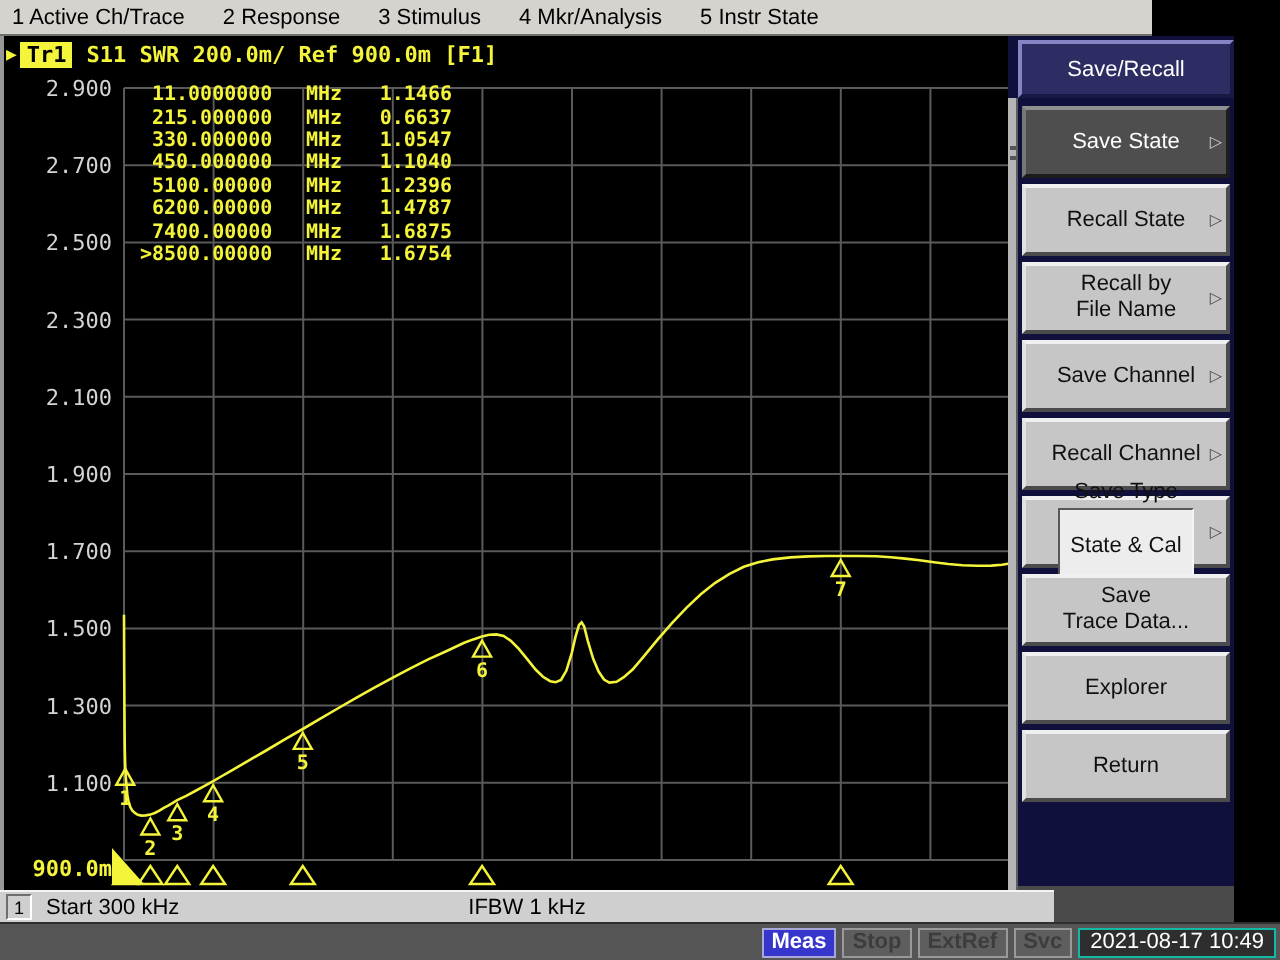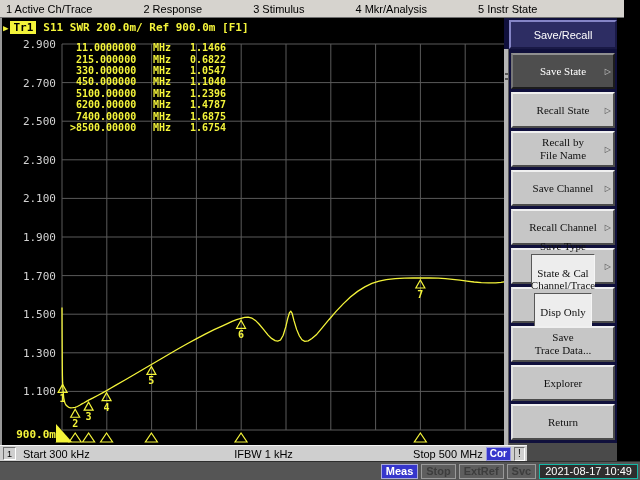--- a/index.html
+++ b/index.html
@@ -1,22 +1,22 @@
 <!DOCTYPE html>
 <html><head>
 <meta charset="utf-8">
 <style>
   html,body{margin:0;padding:0;background:#222;}
   #app{position:relative;width:640px;height:480px;overflow:hidden;background:#000;
        font-family:"Liberation Sans",sans-serif;-webkit-font-smoothing:none;}
 
   
-  .menubar{position:absolute;left:0;top:0;width:624px;height:18px;background:#d6d3ce;
+  .menubar{position:absolute;left:0;top:0;width:576px;height:18px;background:#d6d3ce;
            border-bottom:1px solid #6f6f6f;display:flex;align-items:center;
-           font-size:11px;color:#000;box-sizing:border-box;gap:32px;}
+           font-size:11px;color:#000;box-sizing:border-box;}
   .menu-item{padding:0 13px 0 6px;white-space:nowrap;cursor:default;}
 
   
   .screen{position:absolute;left:0;top:18px;width:527px;height:427px;background:#000;}
   .left-edge{position:absolute;left:0;top:0;width:2px;height:427px;background:#989898;}
   svg.plot{position:absolute;left:0;top:0;}
   .trace-header{position:absolute;left:3px;top:3px;display:flex;align-items:center;
                 font:bold 11px "DejaVu Sans Mono",monospace;color:#f4f43a;white-space:pre;}
   .tr-arrow{font-size:9px;margin-right:2px;color:#f4f43a;}
   .tr-badge{background:#f4f43a;color:#000;padding:0 3px;margin-right:7px;}
@@ -35,21 +35,21 @@
              border:2px solid;border-color:#8585c6 #191945 #191945 #8585c6;
              color:#fff;font-size:11px;display:flex;align-items:center;justify-content:center;}
   .divider{position:absolute;left:0;top:31px;width:5px;height:412px;background:#b5b5b5;
            border-right:1px solid #5d5d5d;box-sizing:border-box;}
   .divider i{display:block;width:3px;height:2px;background:#555;margin:3px 0 0 1px;}
   .divider i:first-child{margin-top:24px;}
   .softkeys{margin-left:7px;padding:4px 2px 0 0;display:flex;flex-direction:column;gap:3px;flex:1;}
   .softkey{position:relative;flex:0 0 36px;height:36px;background:#c6c6c6;
            border:2px solid;border-color:#f0f0f0 #4b4b4b #4b4b4b #e2e2e2;
            color:#111;font-size:11px;line-height:13px;display:flex;flex-direction:column;
-           align-items:center;justify-content:center;box-sizing:border-box;cursor:default;font-family:Liberation Serif, serif;}
+           align-items:center;justify-content:center;box-sizing:border-box;cursor:default;}
   .softkey.selected{background:#4e4e4e;border-color:#909090 #1c1c1c #1c1c1c #777;color:#fff;}
   .softkey .arrow{position:absolute;right:2px;top:50%;transform:translateY(-50%);
                   font-size:8px;color:#4a4a4a;}
   .softkey.selected .arrow{color:#cfcfcf;}
   .inset{background:#ededed;border:1px solid;border-color:#585858 #f5f5f5 #f5f5f5 #585858;
          padding:12px 5px;line-height:12px;color:#111;margin-top:1px;}
   .sb-footer{margin-top:auto;height:18px;background:#4a4a4a;}
 
   
   .statusbar{position:absolute;left:0;top:445px;width:527px;height:16px;background:#cfcfcf;
@@ -167,21 +167,21 @@
         <polygon points="524,406 524,424 508,424" fill="#f4f43a"></polygon>
       </svg>
     <div class="left-edge"></div>
     <div class="trace-header">
       <span class="tr-arrow">▶</span>
       <span class="tr-badge">Tr1</span>
       <span>S11 SWR 200.0m/ Ref 900.0m [F1]</span>
     </div>
     <div class="marker-table">
         <div class="mk-row"><span class="mk-n">1</span><span class="mk-f">1.0000000</span><span class="mk-u">MHz</span><span class="mk-v">1.1466</span></div>
-        <div class="mk-row"><span class="mk-n">2</span><span class="mk-f">15.000000</span><span class="mk-u">MHz</span><span class="mk-v">0.6822</span></div>
+        <div class="mk-row"><span class="mk-n">2</span><span class="mk-f">15.000000</span><span class="mk-u">MHz</span><span class="mk-v">0.6637</span></div>
         <div class="mk-row"><span class="mk-n">3</span><span class="mk-f">30.000000</span><span class="mk-u">MHz</span><span class="mk-v">1.0547</span></div>
         <div class="mk-row"><span class="mk-n">4</span><span class="mk-f">50.000000</span><span class="mk-u">MHz</span><span class="mk-v">1.1040</span></div>
         <div class="mk-row"><span class="mk-n">5</span><span class="mk-f">100.00000</span><span class="mk-u">MHz</span><span class="mk-v">1.2396</span></div>
         <div class="mk-row"><span class="mk-n">6</span><span class="mk-f">200.00000</span><span class="mk-u">MHz</span><span class="mk-v">1.4787</span></div>
         <div class="mk-row"><span class="mk-n">7</span><span class="mk-f">400.00000</span><span class="mk-u">MHz</span><span class="mk-v">1.6875</span></div>
         <div class="mk-row"><span class="mk-n">&gt;8</span><span class="mk-f">500.00000</span><span class="mk-u">MHz</span><span class="mk-v">1.6754</span></div>
       </div>
   </div>
 
   <div class="sidebar">
@@ -211,46 +211,37 @@
         <div class="softkey">
           <span>Recall Channel</span>
           <span class="arrow">▷</span>
         </div>
         <div class="softkey">
           <span>Save Type</span>
           <span class="inset">State &amp; Cal</span>
           <span class="arrow">▷</span>
         </div>
         <div class="softkey">
-          <span>Channel/Trace</span>
-          <span class="inset">Disp Only</span>
-        </div>
-        <div class="softkey">
           <span>Save</span>
           <span>Trace Data...</span>
         </div>
         <div class="softkey">
           <span>Explorer</span>
         </div>
         <div class="softkey">
           <span>Return</span>
         </div>
       </div>
     <div class="sb-footer"></div>
   </div>
 
   <div class="statusbar">
     <span class="ch-box">1</span>
     <span>Start 300 kHz</span>
     <span class="sb-center">IFBW 1 kHz</span>
-    <span class="sb-right">
-      <span>Stop 500 MHz</span>
-      <span class="cor-box">Cor</span>
-      <span class="warn-box">!</span>
-    </span>
   </div>
 
   <div class="bottombar">
     <span id="indicators" style="display:flex;gap:3px;">
         <span class="ind active">Meas</span>
         <span class="ind">Stop</span>
         <span class="ind">ExtRef</span>
         <span class="ind">Svc</span>
       </span>
     <span class="clock">2021-08-17 10:49</span>

